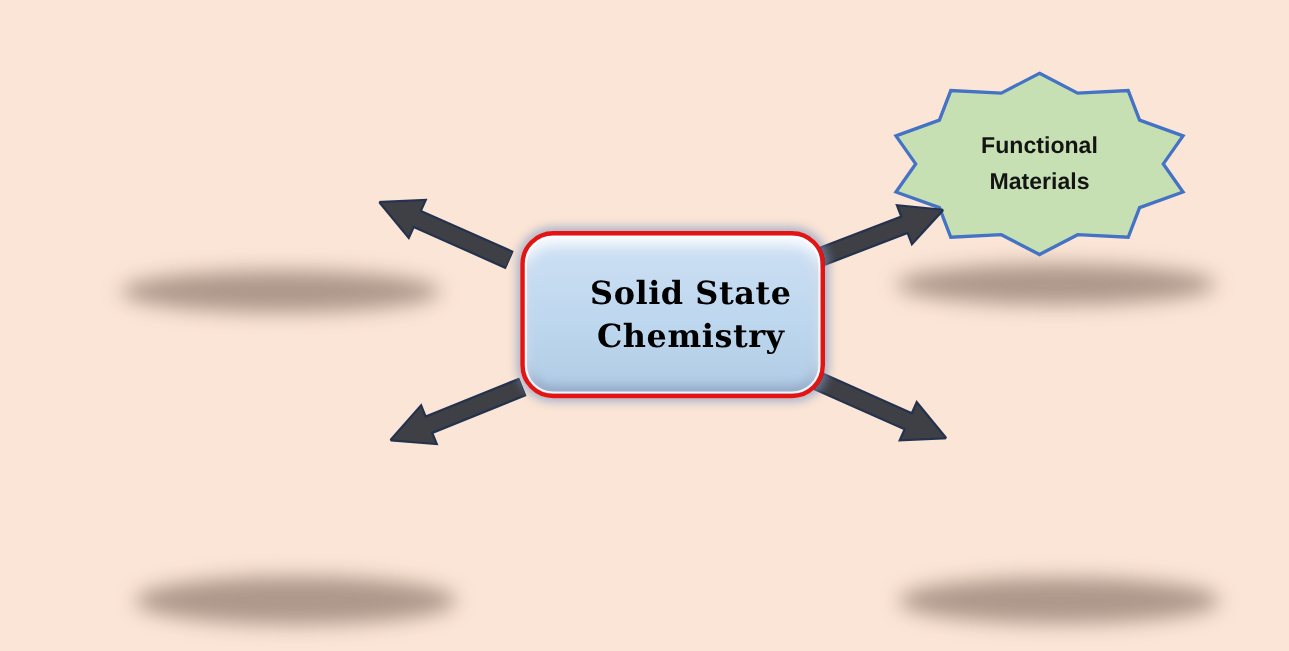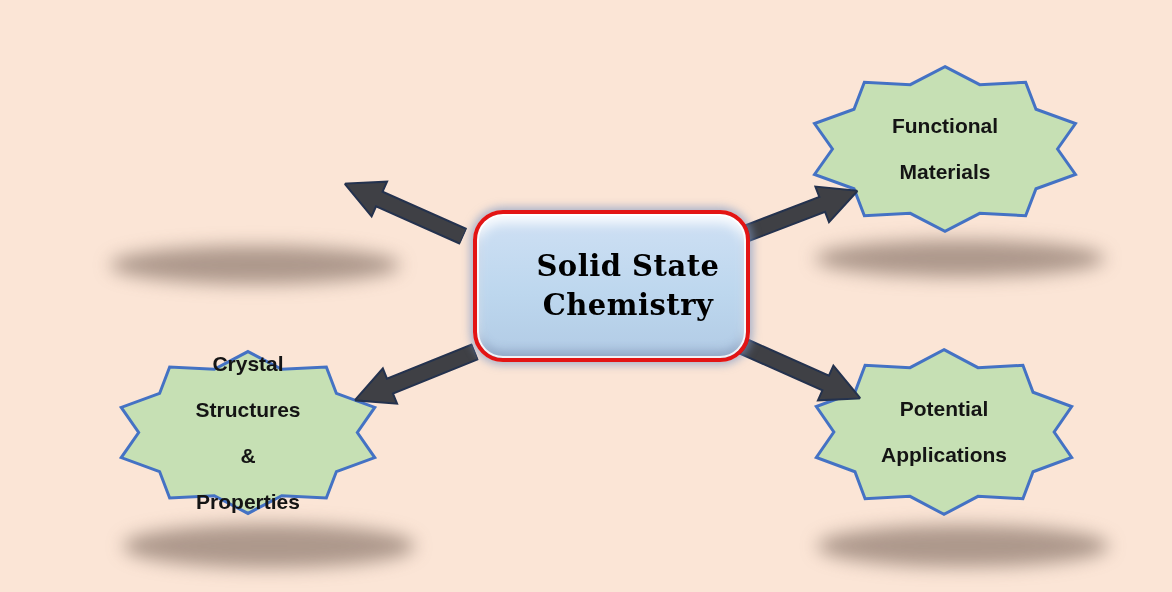--- a/index.html
+++ b/index.html
@@ -18,21 +18,21 @@
   .sh-tl{left:110px;top:246px;width:290px;height:38px;}
   .sh-tr{left:815px;top:240px;width:290px;height:37px;}
   .sh-bl{left:123px;top:524px;width:292px;height:44px;}
   .sh-br{left:817px;top:525px;width:292px;height:42px;}
 
   
   .star-node{position:absolute;z-index:2;}
   .star-node svg{position:absolute;left:0;top:0;width:100%;height:100%;}
   .star-node .label{
     position:absolute;inset:0;display:flex;align-items:center;justify-content:center;
-    text-align:center;font-weight:700;font-size:21px;line-height:46px;color:#141414;
+    text-align:center;font-weight:700;font-size:21px;line-height:33px;color:#141414;
     white-space:pre-line;
   }
   .node-tl{left:112px;top:72px;width:276px;height:170px;}
   .node-tr{left:805px;top:64px;width:280px;height:170px;}
   .node-bl{left:112px;top:349px;width:272px;height:167px;}
   .node-br{left:807px;top:347px;width:274px;height:170px;}
 
   
   .arrow{position:absolute;width:130px;height:46px;z-index:3;}
   .arrow svg{width:100%;height:100%;display:block;}
@@ -72,37 +72,21 @@
 
 
   <div class="star-node node-tr">
     <svg viewBox="0 0 200 130" preserveAspectRatio="none">
       <polygon points="100,2 124.8,15.8 157.6,14 165,34.6 193.2,45.5 180.4,65 193.2,84.5 165,95.4 157.6,116 124.8,114.2 100,128 75.2,114.2 42.4,116 35,95.4 6.8,84.5 19.6,65 6.8,45.5 35,34.6 42.4,14 75.2,15.8" fill="#c6e0b4" stroke="#4472c4" stroke-width="3" vector-effect="non-scaling-stroke" stroke-linejoin="miter"></polygon>
     </svg>
     <div class="label">Functional
 Materials</div>
   </div>
 
-  <div class="star-node node-bl">
-    <svg viewBox="0 0 200 130" preserveAspectRatio="none">
-      <polygon points="100,2 124.8,15.8 157.6,14 165,34.6 193.2,45.5 180.4,65 193.2,84.5 165,95.4 157.6,116 124.8,114.2 100,128 75.2,114.2 42.4,116 35,95.4 6.8,84.5 19.6,65 6.8,45.5 35,34.6 42.4,14 75.2,15.8" fill="#c6e0b4" stroke="#4472c4" stroke-width="3" vector-effect="non-scaling-stroke" stroke-linejoin="miter"></polygon>
-    </svg>
-    <div class="label">Crystal
-Structures
-&amp;
-Properties</div>
-  </div>
 
-  <div class="star-node node-br">
-    <svg viewBox="0 0 200 130" preserveAspectRatio="none">
-      <polygon points="100,2 124.8,15.8 157.6,14 165,34.6 193.2,45.5 180.4,65 193.2,84.5 165,95.4 157.6,116 124.8,114.2 100,128 75.2,114.2 42.4,116 35,95.4 6.8,84.5 19.6,65 6.8,45.5 35,34.6 42.4,14 75.2,15.8" fill="#c6e0b4" stroke="#4472c4" stroke-width="3" vector-effect="non-scaling-stroke" stroke-linejoin="miter"></polygon>
-    </svg>
-    <div class="label">Potential
-Applications</div>
-  </div>
 
   <div class="arrow arrow-tl">
     <svg viewBox="0 0 130 46">
       <polygon points="0,15 92,15 92,4 130,23 92,42 92,31 0,31" fill="#3f4045" stroke="#24324e" stroke-width="2"></polygon>
     </svg>
   </div>
   <div class="arrow arrow-tr">
     <svg viewBox="0 0 130 46">
       <polygon points="0,15 92,15 92,4 130,23 92,42 92,31 0,31" fill="#3f4045" stroke="#24324e" stroke-width="2"></polygon>
     </svg>

